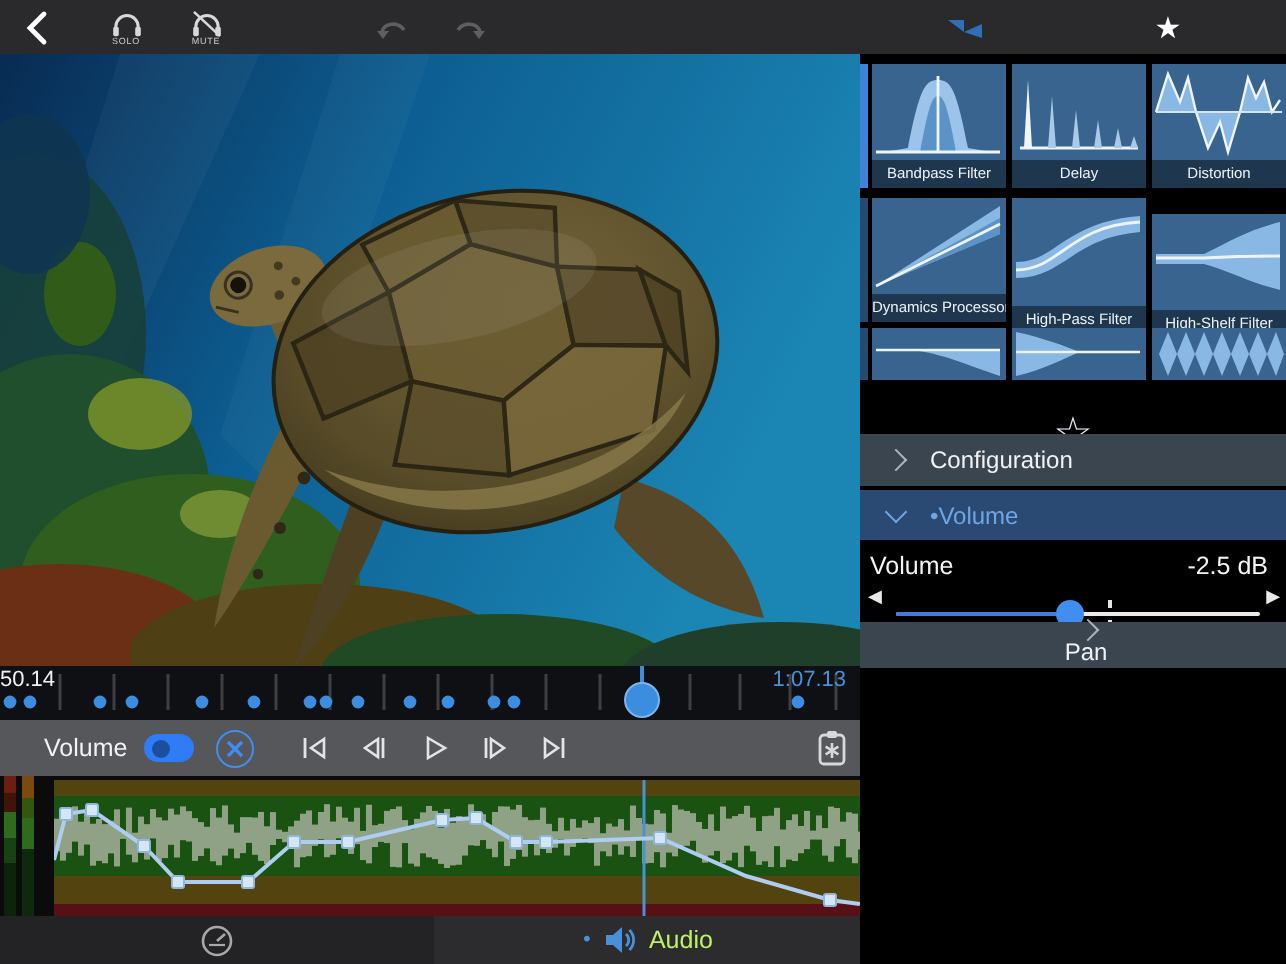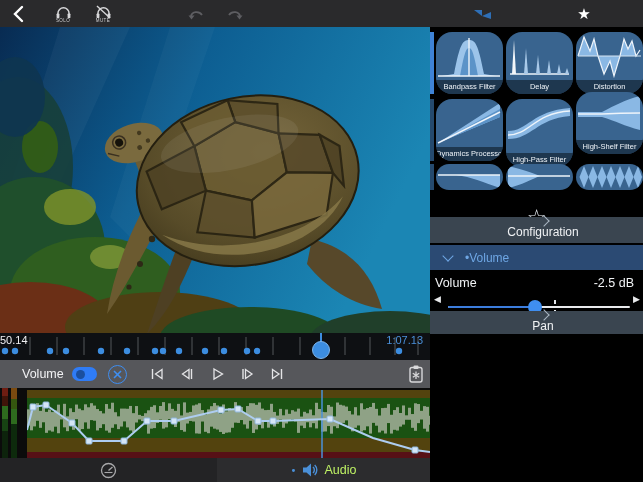--- a/index.html
+++ b/index.html
@@ -11,21 +11,21 @@
   
   #topbar{left:0;top:0;width:643px;height:27px;background:#2a2a2c;}
   .tb-btn{position:absolute;top:0;height:27px;display:flex;flex-direction:column;align-items:center;justify-content:center;}
   .tb-lbl{font-size:4.5px;color:#cfcfd1;letter-spacing:.4px;margin-top:-1px;}
 
   
   #video{left:0;top:27px;width:430px;height:306px;overflow:hidden;background:#0b3a66;}
 
   
   #panel{left:430px;top:27px;width:213px;height:455px;background:#000;}
-  .tile{position:absolute;width:67px;background:#39648f;overflow:hidden;border-radius:16px;}
+  .tile{position:absolute;width:67px;background:#39648f;overflow:hidden;}
   .tile svg{display:block;}
   .tile-label{position:absolute;left:0;bottom:0;width:100%;height:14px;background:rgba(10,18,28,.55);
               color:#eef3f8;font-size:7.5px;line-height:14px;text-align:center;white-space:nowrap;}
   .sliver{position:absolute;left:0;width:4px;}
   .row{position:absolute;left:0;width:213px;display:flex;align-items:center;}
   .sect{height:26px;background:#3a4550;}
   .sect-sel{height:25px;background:#2b4a73;}
   .chev{width:7px;height:7px;border-right:1.6px solid #a9b6c2;border-top:1.6px solid #a9b6c2;
         transform:rotate(45deg);margin-left:14px;flex:0 0 auto;}
   .chev.down{transform:rotate(135deg);border-color:#6ea6e4;margin-top:-3px;}
@@ -239,21 +239,21 @@
       </svg>
       <div class="tile-label">Dynamics Processor</div>
     </div>
     <div class="tile" style="left:76px;top:72px;height:68px;">
       <svg width="67" height="48" viewBox="0 0 67 48">
         <path d="M2,32 C22,32 26,12 64,9 L64,17 C30,20 26,40 2,40 Z" fill="#8ab8e4"></path>
         <path d="M2,36 C24,36 28,14 64,12" fill="none" stroke="#eef4fa" stroke-width="1.4"></path>
       </svg>
       <div class="tile-label">High-Pass Filter</div>
     </div>
-    <div class="tile" style="left:146px;top:65px;height:62px;">
+    <div class="tile" style="left:146px;top:80px;height:62px;">
       <svg width="67" height="48" viewBox="0 0 67 48">
         <path d="M2,20 L26,20 C40,13 48,8 64,4 L64,38 C48,34 40,29 26,25 L2,25 Z" fill="#8ab8e4"></path>
         <path d="M2,22 L26,22 C44,21 52,21 64,21" fill="none" stroke="#eef4fa" stroke-width="1.4"></path>
       </svg>
       <div class="tile-label">High-Shelf Filter</div>
     </div>
 
     <div class="tile" style="left:6px;top:137px;height:26px;">
       <svg width="67" height="26" viewBox="0 0 67 26">
         <path d="M2,11 L20,11 C36,13 46,18 64,24 L64,11 Z" fill="#8ab8e4"></path>
@@ -277,21 +277,21 @@
             <polygon points="53,2 57.5,13 53,24 48.5,13"></polygon>
           <polygon points="62,2 66,13 62,24 57.5,13"></polygon>
         </g>
       </svg>
     </div>
 
     <div class="row" style="top:163px;height:54px;justify-content:center;">
       <span class="glyph" style="font-size:22px;color:#e8eef4;">☆</span>
     </div>
 
-    <div class="row sect" style="top:190px;flex-direction:column;">
+    <div class="row sect" style="top:190px;">
       <span class="chev"></span>
       <span class="sect-label">Configuration</span>
     </div>
     <div class="row sect-sel" style="top:218px;text-align:right;">
       <span class="chev down"></span>
       <span class="sect-label">•Volume</span>
     </div>
 
     <div id="vol-section" class="abs" style="top:243px;height:39px;">
       <div id="vol-line1">

